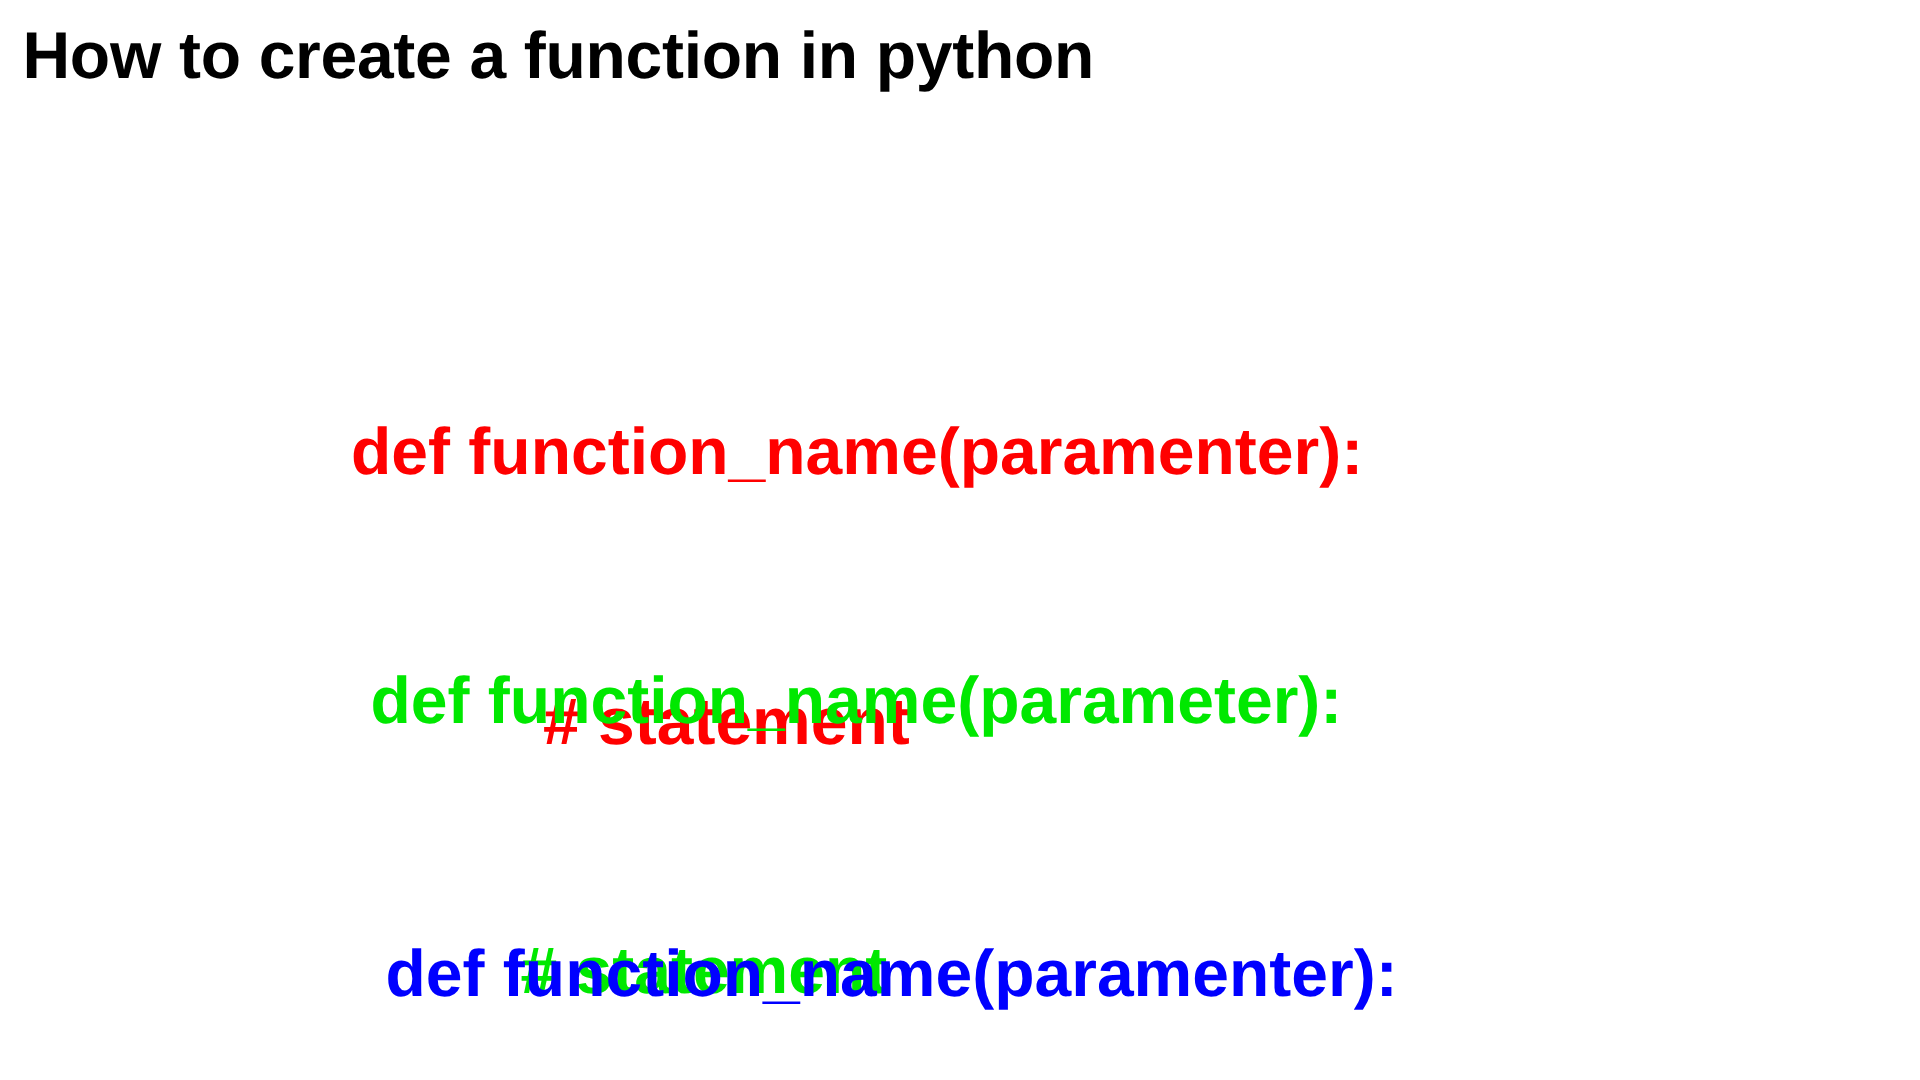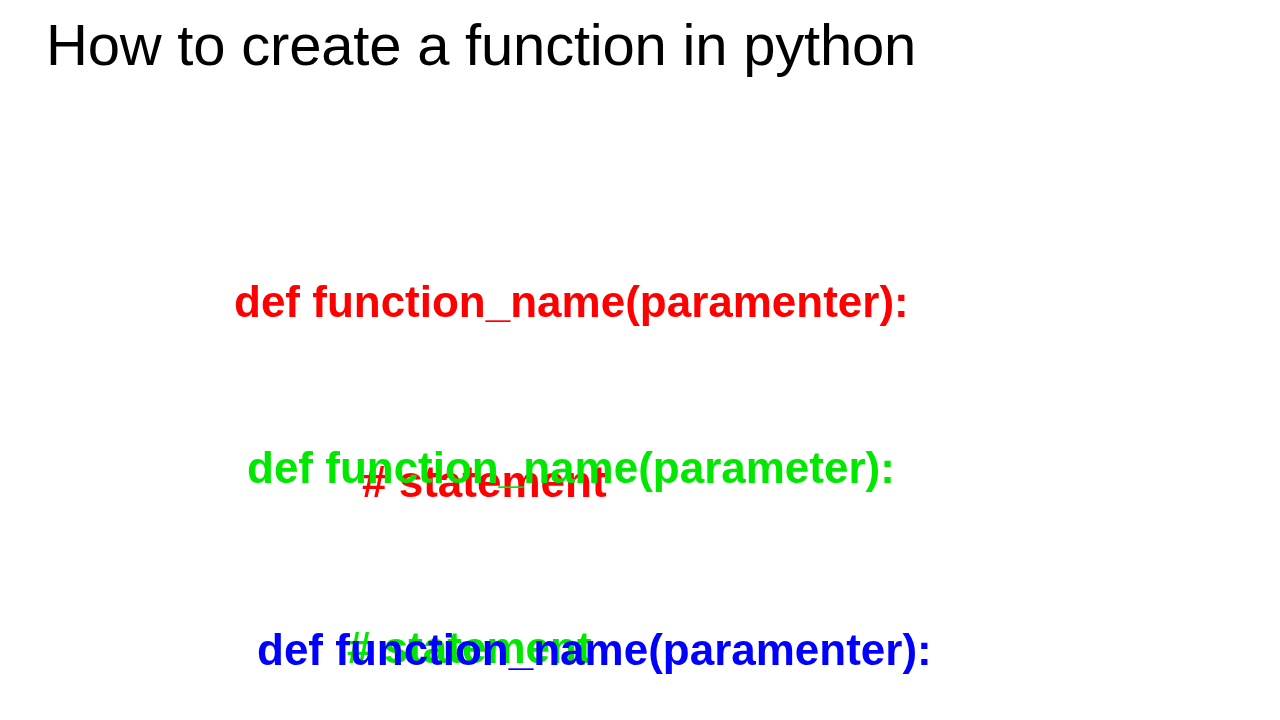--- a/index.html
+++ b/index.html
@@ -15,26 +15,26 @@
     overflow: hidden;
   }
   .slide {
     position: relative;
     width: 1280px;
     height: 720px;
     background: #ffffff;
   }
   .slide-title {
     position: absolute;
-    left: 46px;
+    left: 15px;
     top: 16px;
     width: 1230px;
-    font-size: 58px;
+    font-size: 44px;
     line-height: 1.0;
-    font-weight: 400;
+    font-weight: 700;
     color: #000000;
     letter-spacing: -0.2px;
     white-space: nowrap;
   }
   .code-block {
     position: absolute;
     font-size: 44px;
     line-height: 60px;
     font-weight: 700;
     white-space: pre;

